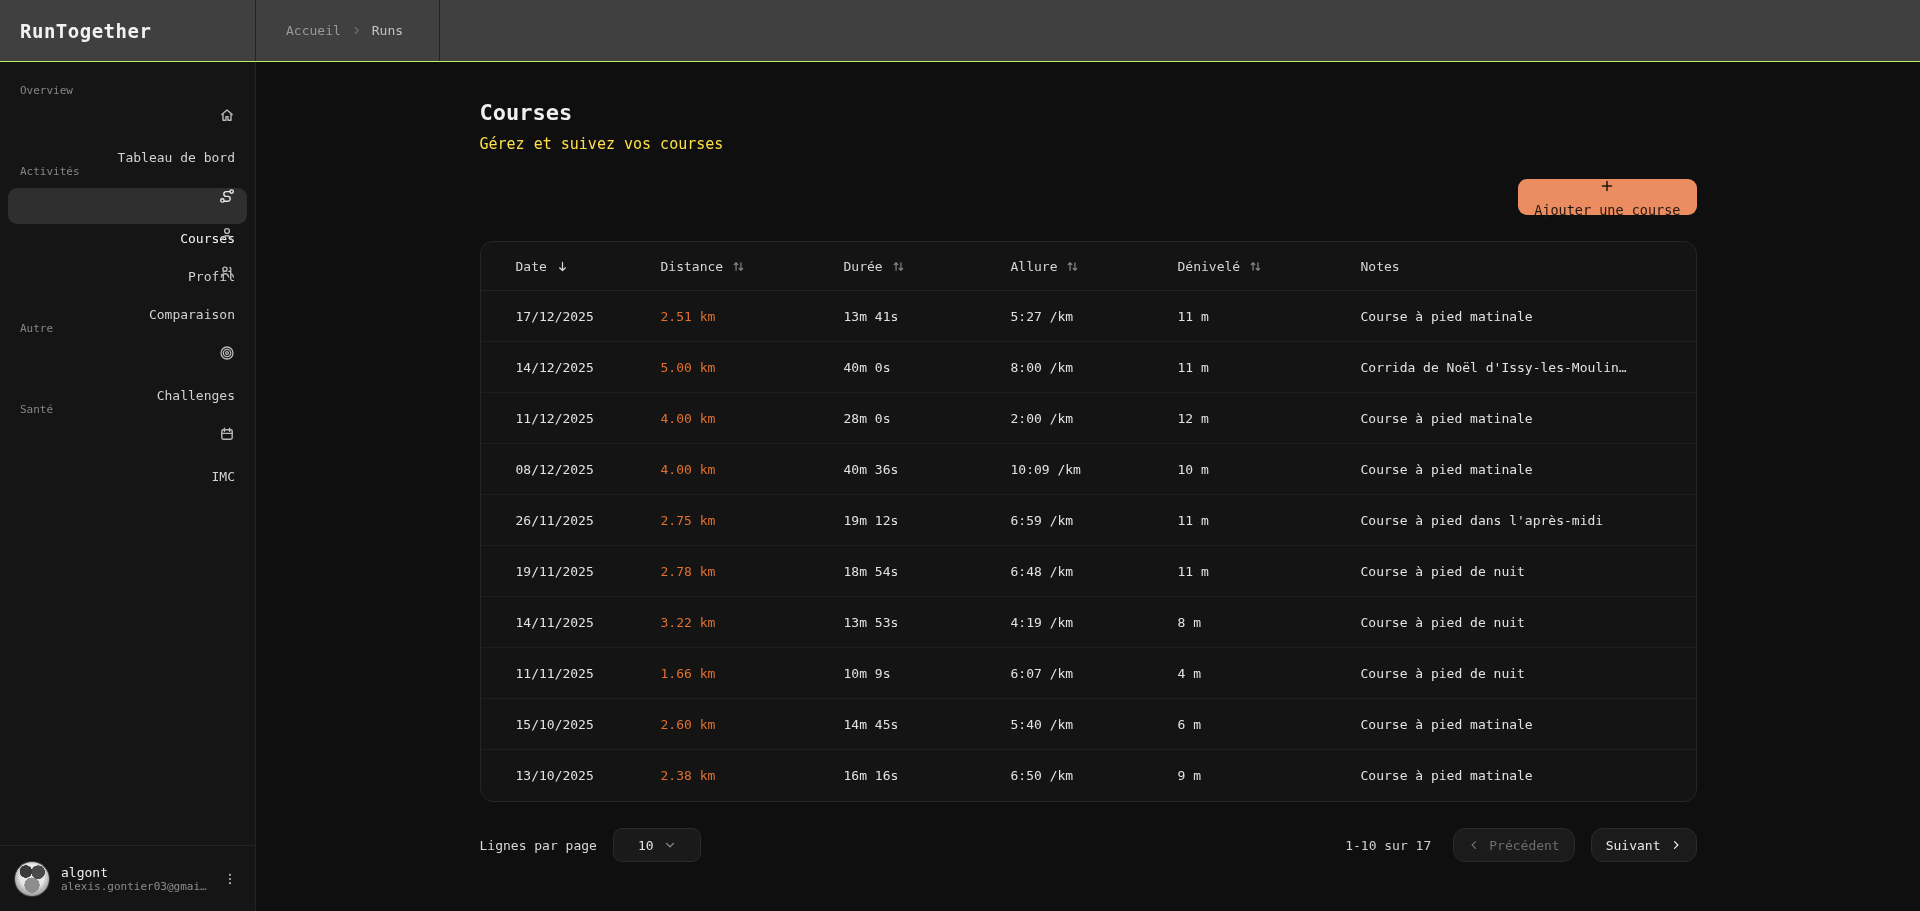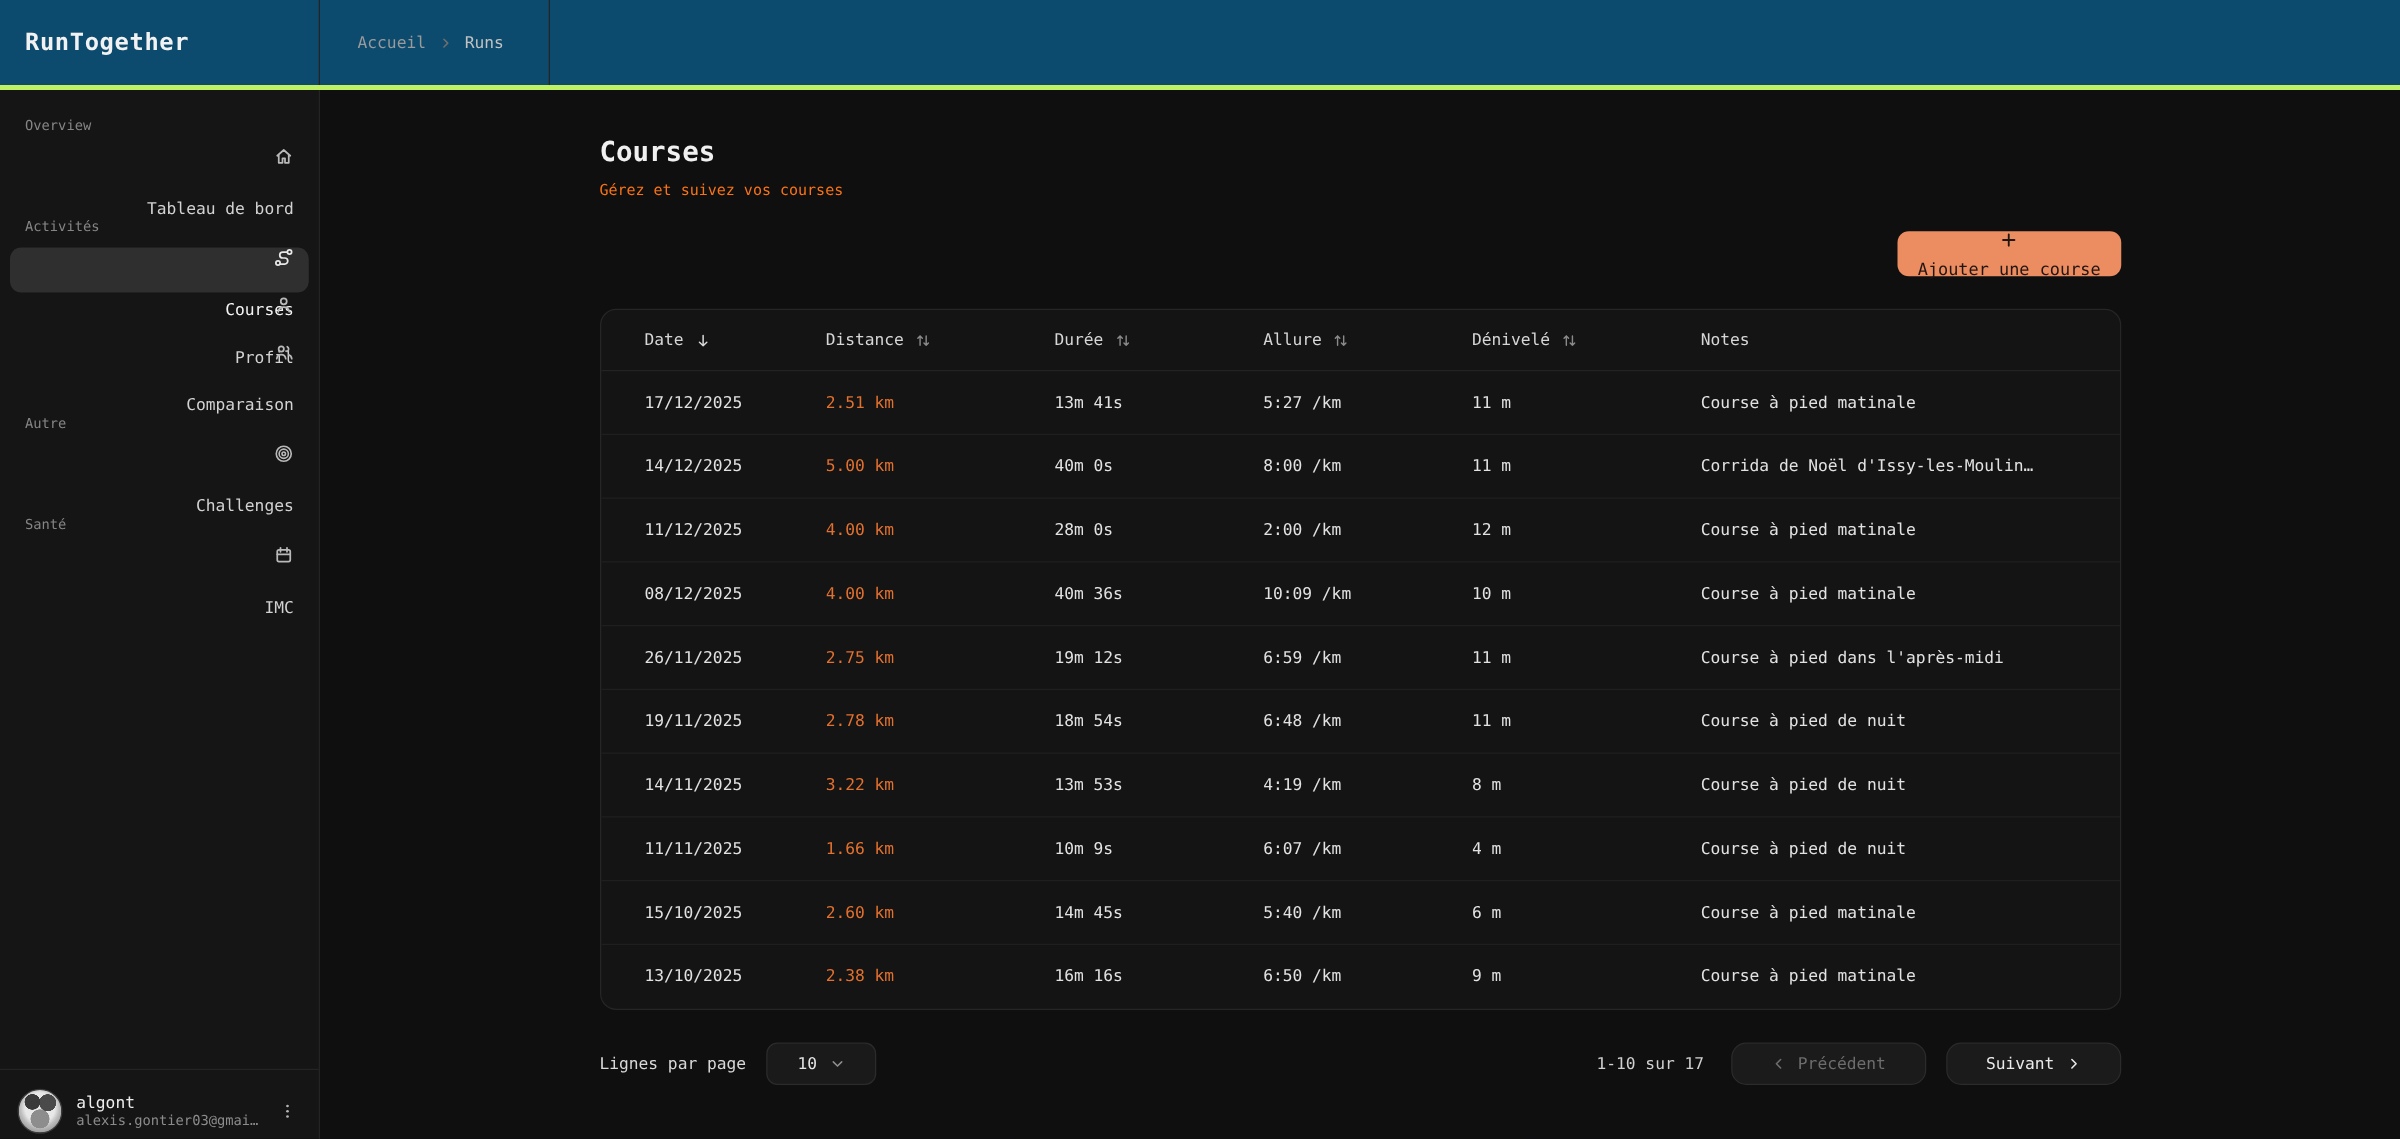--- a/index.html
+++ b/index.html
@@ -6,21 +6,21 @@
   html,body { width:1920px; height:911px; overflow:hidden; }
   body {
     background:#0f0f10;
     color:#e6e6e6;
     font-family:"DejaVu Sans Mono","Liberation Mono",monospace;
     font-size:13px;
   }
   svg { display:block; }
 
   
-  .topbar { display:flex; height:72px; background:#0c4a6e; border-bottom:4px solid #bef264; }
+  .topbar { display:flex; height:62px; background:#404040; border-bottom:1px solid #bef264; }
   .brand { width:256px; display:flex; align-items:center; padding-left:20px; border-right:1px solid #242424; }
   .brand-name { font-size:19px; font-weight:bold; color:#f2f2f2; letter-spacing:.5px; }
   .crumbs { width:184px; display:flex; align-items:center; gap:10px; padding-left:30px; border-right:1px solid #242424; }
   .crumb-home { color:#9a9a9a; cursor:pointer; }
   .crumb-sep { color:#6e6e6e; }
   .crumb-current { color:#c2c2c2; }
 
   .shell { display:flex; height:849px; }
 
   
@@ -44,21 +44,21 @@
             border:1px solid #3a3a3a; }
   .user-meta { flex:1; min-width:0; }
   .user-name { color:#ededed; font-size:13px; }
   .user-email { color:#8b8b8b; font-size:11px; white-space:nowrap; overflow:hidden; text-overflow:ellipsis; max-width:158px; }
   .kebab { color:#b5b5b5; cursor:pointer; padding:4px; }
 
   
   .main { flex:1; overflow:hidden; }
   .main-inner { width:1217px; margin:0 auto; padding-top:38px; }
   .page-title { font-size:22px; font-weight:bold; color:#f0f0f0; }
-  .page-subtitle { margin-top:10px; color:#f97316; font-size:12px; }
+  .page-subtitle { margin-top:10px; color:#fde047; font-size:15px; }
 
   .actions-row { display:flex; justify-content:flex-end; margin-top:26px; }
   .btn-accent { display:flex; align-items:center; gap:9px; background:#ec8c61; color:#211510;
                 border:none; border-radius:9px; height:36px; padding:0 16px;
                 font-family:inherit; font-size:13.5px; cursor:pointer;flex-direction:column; }
 
   
   .card { margin-top:26px; background:#141414; border:1px solid #262626; border-radius:13px; overflow:hidden; }
   .tr { display:grid; grid-template-columns:145px 183px 167px 167px 183px 1fr; align-items:center; padding:0 14px 0 35px; }
   .thead { height:49px; border-bottom:1px solid #232323; }
@@ -73,21 +73,21 @@
 
   
   .table-footer { display:flex; align-items:center; margin-top:26px; }
   .rpp { display:flex; align-items:center; gap:16px; color:#d8d8d8; }
   .select { display:flex; align-items:center; gap:10px; background:#1a1a1a; border:1px solid #2b2b2b;
             border-radius:9px; height:34px; padding:0 24px; color:#e4e4e4; cursor:pointer; }
   .select .ic { color:#8f8f8f; }
   .pager { margin-left:auto; display:flex; align-items:center; gap:16px; }
   .range { color:#d0d0d0; margin-right:6px; }
   .pg-btn { display:flex; align-items:center; gap:9px; background:#1b1b1b; border:1px solid #2b2b2b;
-            border-radius:12px; height:34px; padding:0 31px; font-family:inherit; font-size:13px; cursor:pointer; }
+            border-radius:12px; height:34px; padding:0 14px; font-family:inherit; font-size:13px; cursor:pointer; }
   .pg-btn.disabled { color:#6d6d6d; cursor:default; }
   .pg-btn.enabled { color:#e9e9e9; }
 </style>
 </head>
 <body>
 
 <header class="topbar">
   <div class="brand">
     <span class="brand-name">RunTogether</span>
   </div>

